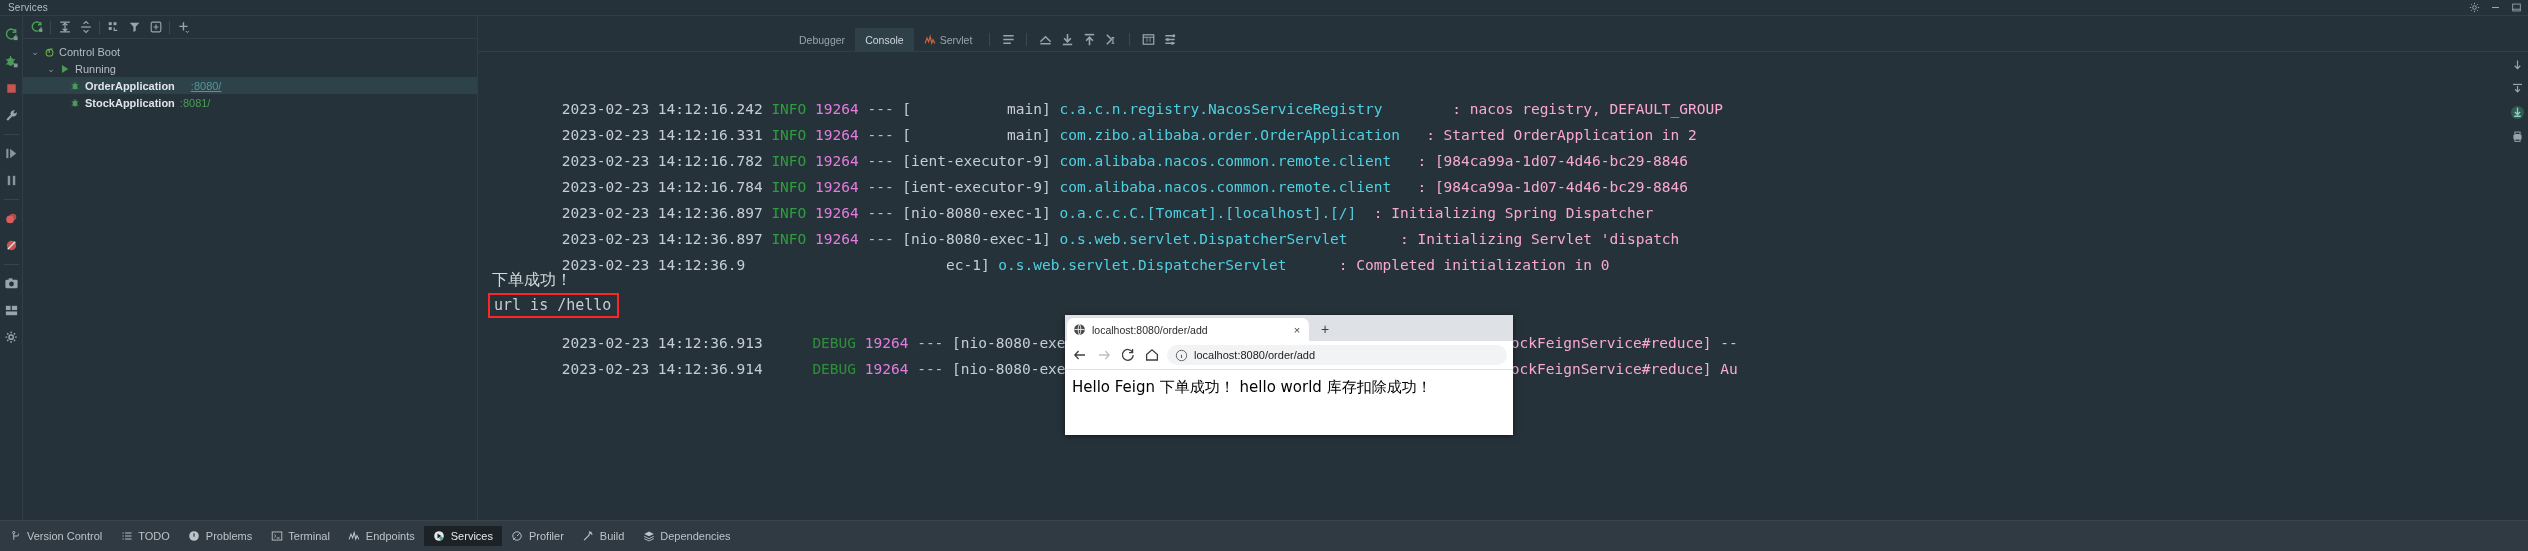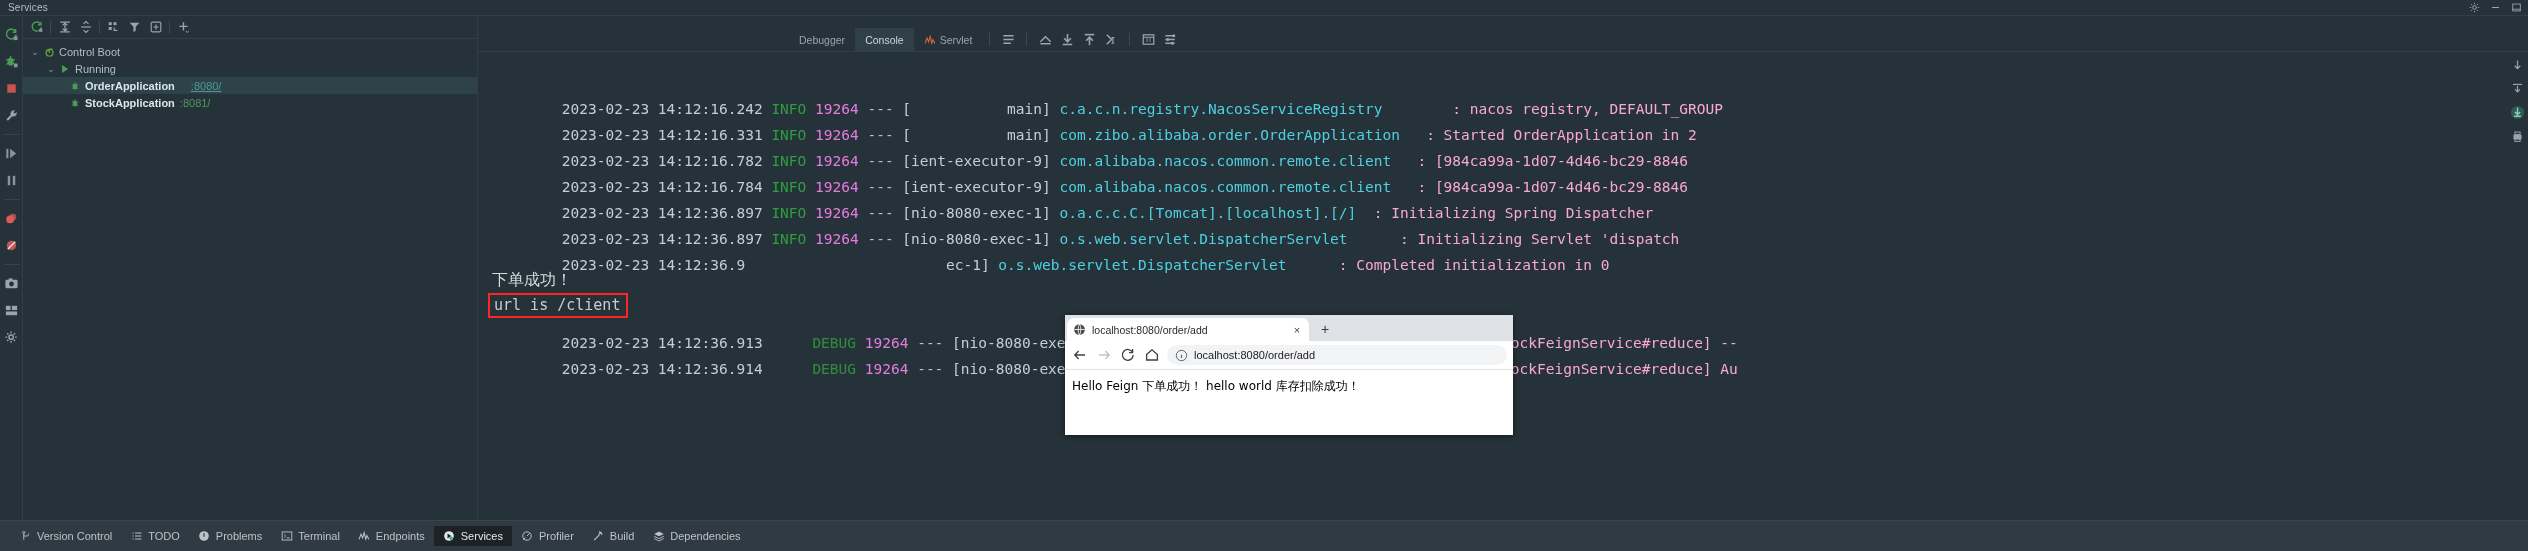--- a/index.html
+++ b/index.html
@@ -133,27 +133,27 @@
   .br-tab-close { font-size: 11px; color: #444; width: 12px; text-align: center; }
   .br-newtab { position: absolute; left: 256px; top: 6px; font-size: 14px; color: #3c4043; }
   .br-navbar { height: 28px; background: #fff; display: flex; align-items: center; padding: 0 6px; gap: 7px; }
   .br-nav-ic { width: 17px; height: 17px; display: flex; align-items: center; justify-content: center; color: #5f6368; }
   .br-omnibox {
     flex: 1; height: 20px; background: #f1f3f4; border-radius: 10px;
     display: flex; align-items: center; padding: 0 8px; gap: 6px;
   }
   .br-omni-text { font-size: 11px; color: #202124; white-space: nowrap; }
   .br-content { background: #fff; padding: 8px 7px; border-top: 1px solid #e3e3e3; }
-  .br-content-text { font-size: 12px; color: #000; font-family: "DejaVu Sans", sans-serif; white-space: nowrap; }
+  .br-content-text { font-size: 15px; color: #000; font-family: "DejaVu Sans", sans-serif; white-space: nowrap; }
 
   
   .statusbar {
     position: absolute; left: 0; bottom: 0; width: 2528px; height: 31px;
     background: #303a42; border-top: 1px solid #3a444d;
-    display: flex; align-items: center; padding-left: 10px; gap: 0px; text-align: right;
+    display: flex; align-items: center; padding-left: 0; gap: 0px; text-align: right;
   }
   .sb-item {
     display: flex; align-items: center; gap: 5px; padding: 3px 9px;
     font-size: 11px; color: #bcc3c9; height: 20px;
   }
   .sb-item.active { background: #1d2226; color: #e3e8ec; }
   .sb-ic { display: inline-flex; align-items: center; justify-content: center; width: 13px; }
 </style>
 </head>
 <body>
@@ -448,21 +448,21 @@
       <div class="log-line" style="top: 166px;">
         <span class="c-ts">2023-02-23 14:12:36.897</span><span> </span><span class="c-info">INFO</span><span> </span><span class="c-pid">19264</span><span class="c-dash"> --- </span><span class="c-thread">[nio-8080-exec-1]</span><span> </span><span class="c-logger">o.s.web.servlet.DispatcherServlet</span><span class="c-msg">      </span><span class="c-msg">: Initializing Servlet 'dispatch</span>
       </div>
 
       <div class="log-line" style="top: 192px;">
         <span class="c-ts">2023-02-23 14:12:36.9</span><span class="c-msg">                       </span><span class="c-thread">ec-1]</span><span> </span><span class="c-logger">o.s.web.servlet.DispatcherServlet</span><span class="c-msg">      </span><span class="c-msg">: Completed initialization in 0</span>
       </div>
 
       <div class="cn-line" style="top: 218px;">下单成功！</div>
 
-      <div class="hl-box" style="top: 241px; left: 10px; border-color: rgb(252, 38, 38);">url is /client</div>
+      <div class="hl-box" style="top: 241px; left: 10px; border-color: rgb(252, 38, 38);">url is /hello</div>
 
       <div class="log-line" style="top: 270px;">
         <span class="c-ts">2023-02-23 14:12:36.913</span><span> </span><span class="c-debug">DEBUG</span><span> </span><span class="c-pid">19264</span><span class="c-dash"> --- </span><span class="c-thread">[nio-8080-exec-1]</span><span> </span><span class="c-logger">c.z.a.order.feign.StockFeignService</span><span class="c-msg">      </span><span class="c-msg">: [StockFeignService#reduce] --</span>
       </div>
 
       <div class="log-line" style="top: 296px;">
         <span class="c-ts">2023-02-23 14:12:36.914</span><span> </span><span class="c-debug">DEBUG</span><span> </span><span class="c-pid">19264</span><span class="c-dash"> --- </span><span class="c-thread">[nio-8080-exec-1]</span><span> </span><span class="c-logger">c.z.a.order.feign.StockFeignService</span><span class="c-msg">      </span><span class="c-msg">: [StockFeignService#reduce] Au</span>
       </div>
     </div>
 

